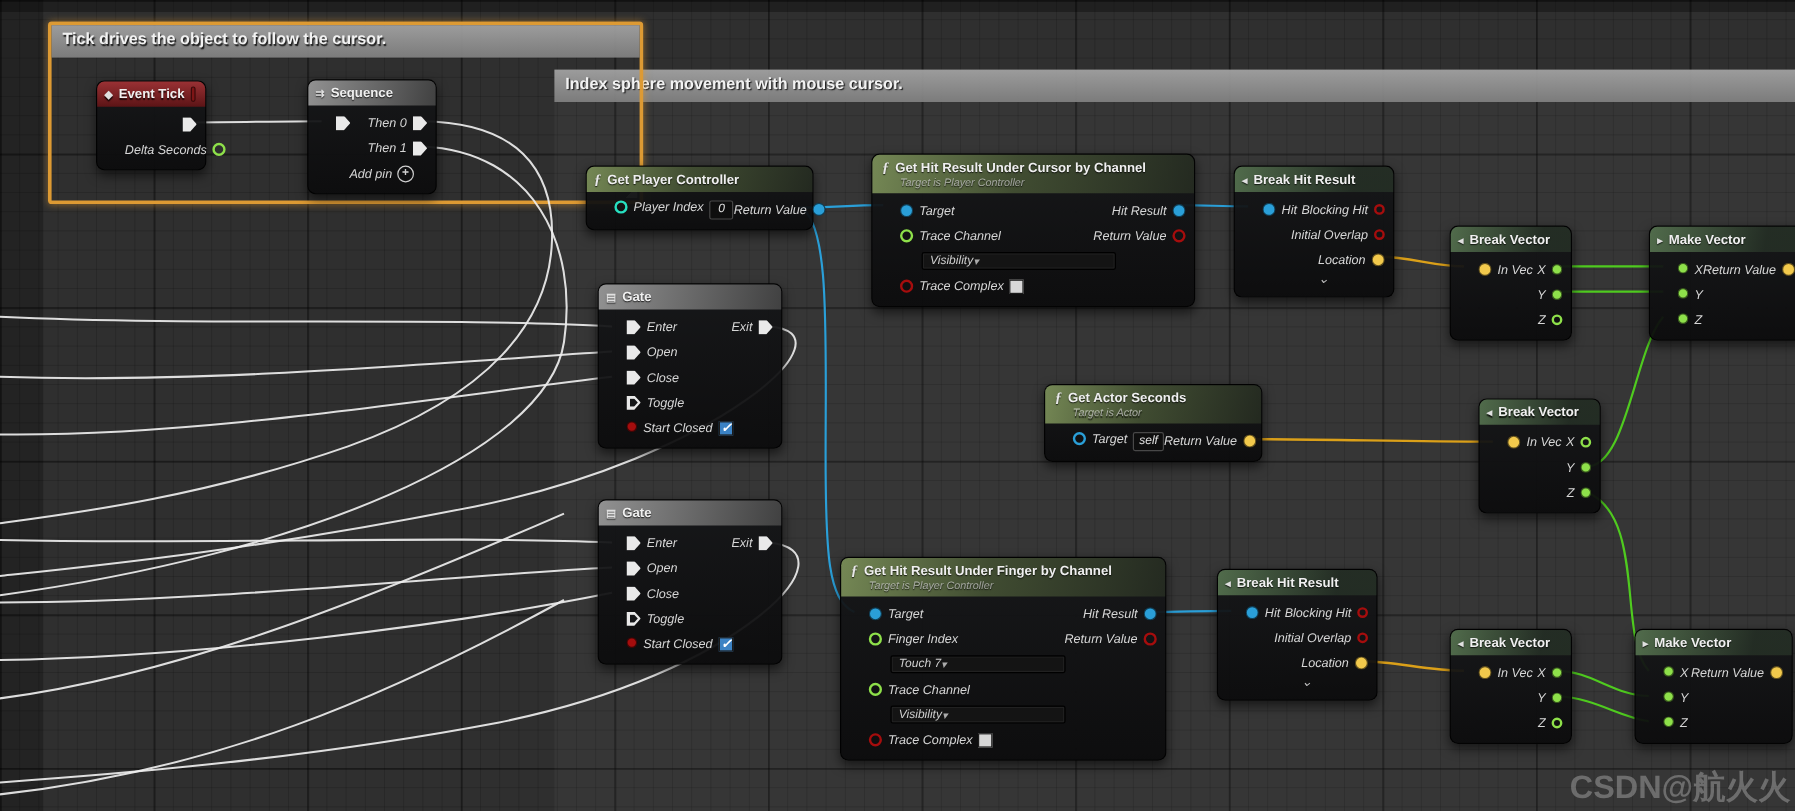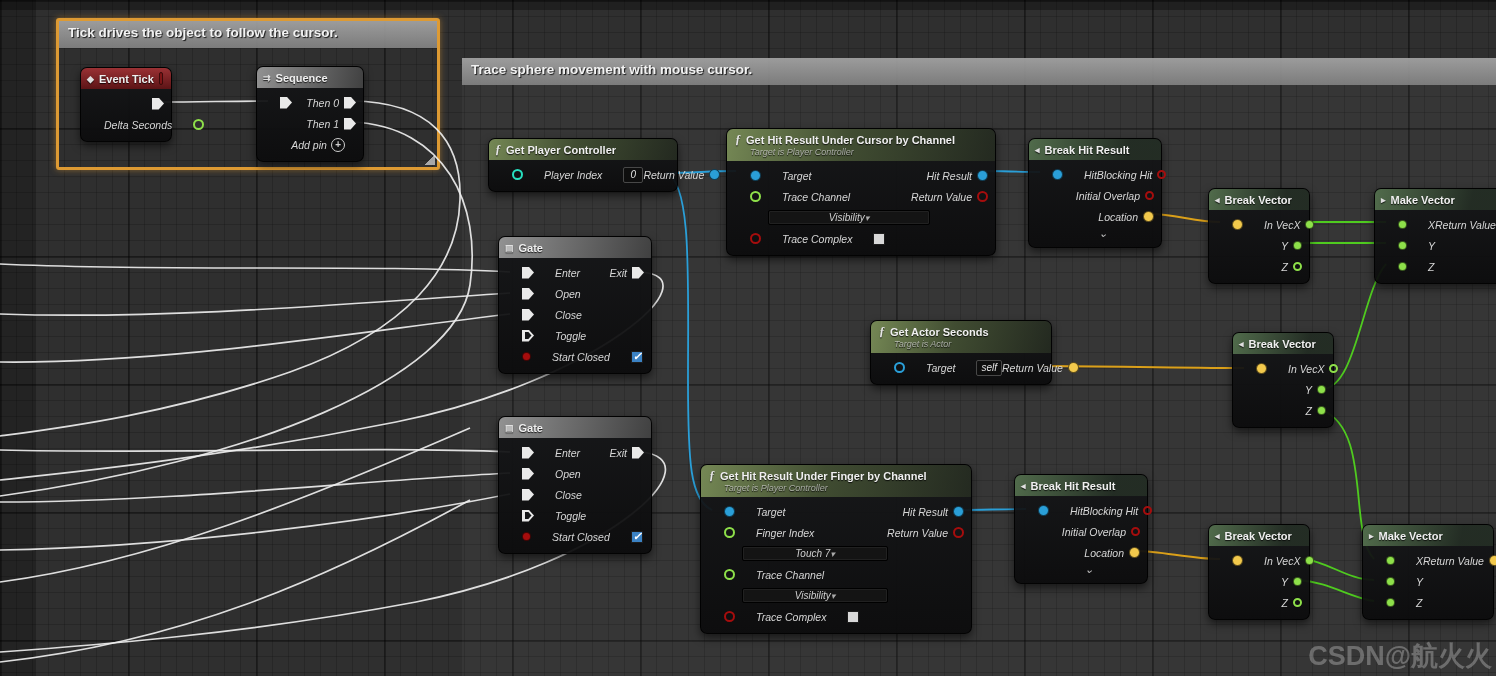--- a/index.html
+++ b/index.html
@@ -61,38 +61,38 @@
   .hdr-fn{background:linear-gradient(100deg,rgba(122,142,88,0.95),rgba(72,86,54,0.85) 45%,rgba(42,50,36,0.7));}
   .hdr-struct{background:linear-gradient(100deg,rgba(84,112,78,0.95),rgba(40,52,40,0.75) 75%);}
   .hdr-gray{background:linear-gradient(100deg,rgba(152,152,152,0.95),rgba(72,72,72,0.85));}
   .fx{font-family:"Liberation Serif",serif;font-style:italic;font-weight:bold;font-size:12px;color:#e8e8e8;}
   .hicon{font-size:9px;color:#e0e0e0;}
   .evt-flag{margin-left:auto;width:11px;height:11px;border-radius:2px;
     background:#7e1516;border:1px solid #3a0a0a;}
 
   .rows{padding:4px 0 6px 16px;font-style:italic;}
   .row{display:flex;align-items:center;box-sizing:border-box;height:21px;padding:0 7px;}
-  .in{display:flex;align-items:center;gap:21px;}
+  .in{display:flex;align-items:flex-start;gap:5px;}
   .out{display:flex;align-items:center;gap:5px;margin-left:auto;}
   .lbl{white-space:nowrap;}
   .center-row{justify-content:center;gap:4px;}
 
   .pin{width:11px;height:11px;border-radius:50%;box-sizing:border-box;flex:none;}
   .pin.hollow{border:2px solid var(--c);background:transparent;}
   .pin.solid{background:var(--c);border:1px solid rgba(0,0,0,0.6);}
   .pin.small{width:9px;height:9px;}
 
   .exec{position:relative;width:12px;height:12px;flex:none;background:#e9e9e9;
     clip-path:polygon(0 0,55% 0,100% 50%,55% 100%,0 100%);}
   .exec.hollow::after{content:"";position:absolute;inset:2.5px;background:#151618;
     clip-path:polygon(0 0,55% 0,100% 50%,55% 100%,0 100%);}
 
   .valbox{background:#0e0e0e;border:1px solid #484848;border-radius:2px;color:#e2e2e2;
     font-size:10px;padding:0 4px;min-width:10px;text-align:center;line-height:14px;}
-  .dropdown{display:flex;align-items:center;justify-content:center;
+  .dropdown{display:flex;align-items:center;justify-content:flex-start;
     background:#141414;border:1px solid #000;border-radius:2px;color:#cfcfcf;
     font-size:10px;padding:1px 6px;box-shadow:inset 0 0 0 1px rgba(255,255,255,0.06);}
   .dropdown .chev{color:#aaa;font-size:9px;}
   .checkbox{width:12px;height:12px;box-sizing:border-box;border:1px solid #1c1c1c;
     background:#d8d8d8;flex:none;}
   .checkbox.checked{background:#3b82c4;position:relative;}
   .checkbox.checked::after{content:"✓";position:absolute;left:1px;top:-2px;
     color:#fff;font-size:11px;font-weight:bold;}
   .chev-expand{width:100%;text-align:center;color:#bdbdbd;font-size:11px;
     line-height:12px;height:14px;}
@@ -108,25 +108,25 @@
     text-shadow:0 1px 2px rgba(0,0,0,0.6);}
 </style>
 </head>
 <body>
 
 <div class="canvas">
   <div class="edge-left"></div>
   <div class="edge-top"></div>
 
   <div class="comment" style="left:462px;top:58px;width:1034px;">
-    <div class="bar">Trace sphere movement with mouse cursor.</div>
+    <div class="bar">Index sphere movement with mouse cursor.</div>
     <div class="body" style="height:608px;"></div>
   </div>
 
-  <div class="comment selected" style="left:56px;top:18px;width:384px;height:152px;">
+  <div class="comment selected" style="left:40px;top:18px;width:496px;height:152px;">
     <div class="bar">Tick drives the object to follow the cursor.</div>
     <div class="resize-handle"></div>
   </div>
 
   <svg class="wires" width="1496" height="676">
 
     <path class="w-exec" d="M160,102 C200,102 230,101 268,101"></path>
     <path class="w-exec" d="M352,101 C430,102 462,140 460,200 C458,268 408,330 290,372 C170,414 60,428 0,436"></path>
     <path class="w-exec" d="M352,122 C445,126 482,205 470,285 C456,378 250,462 0,496"></path>
     <path class="w-exec" d="M0,264 C170,272 370,264 510,272"></path>

